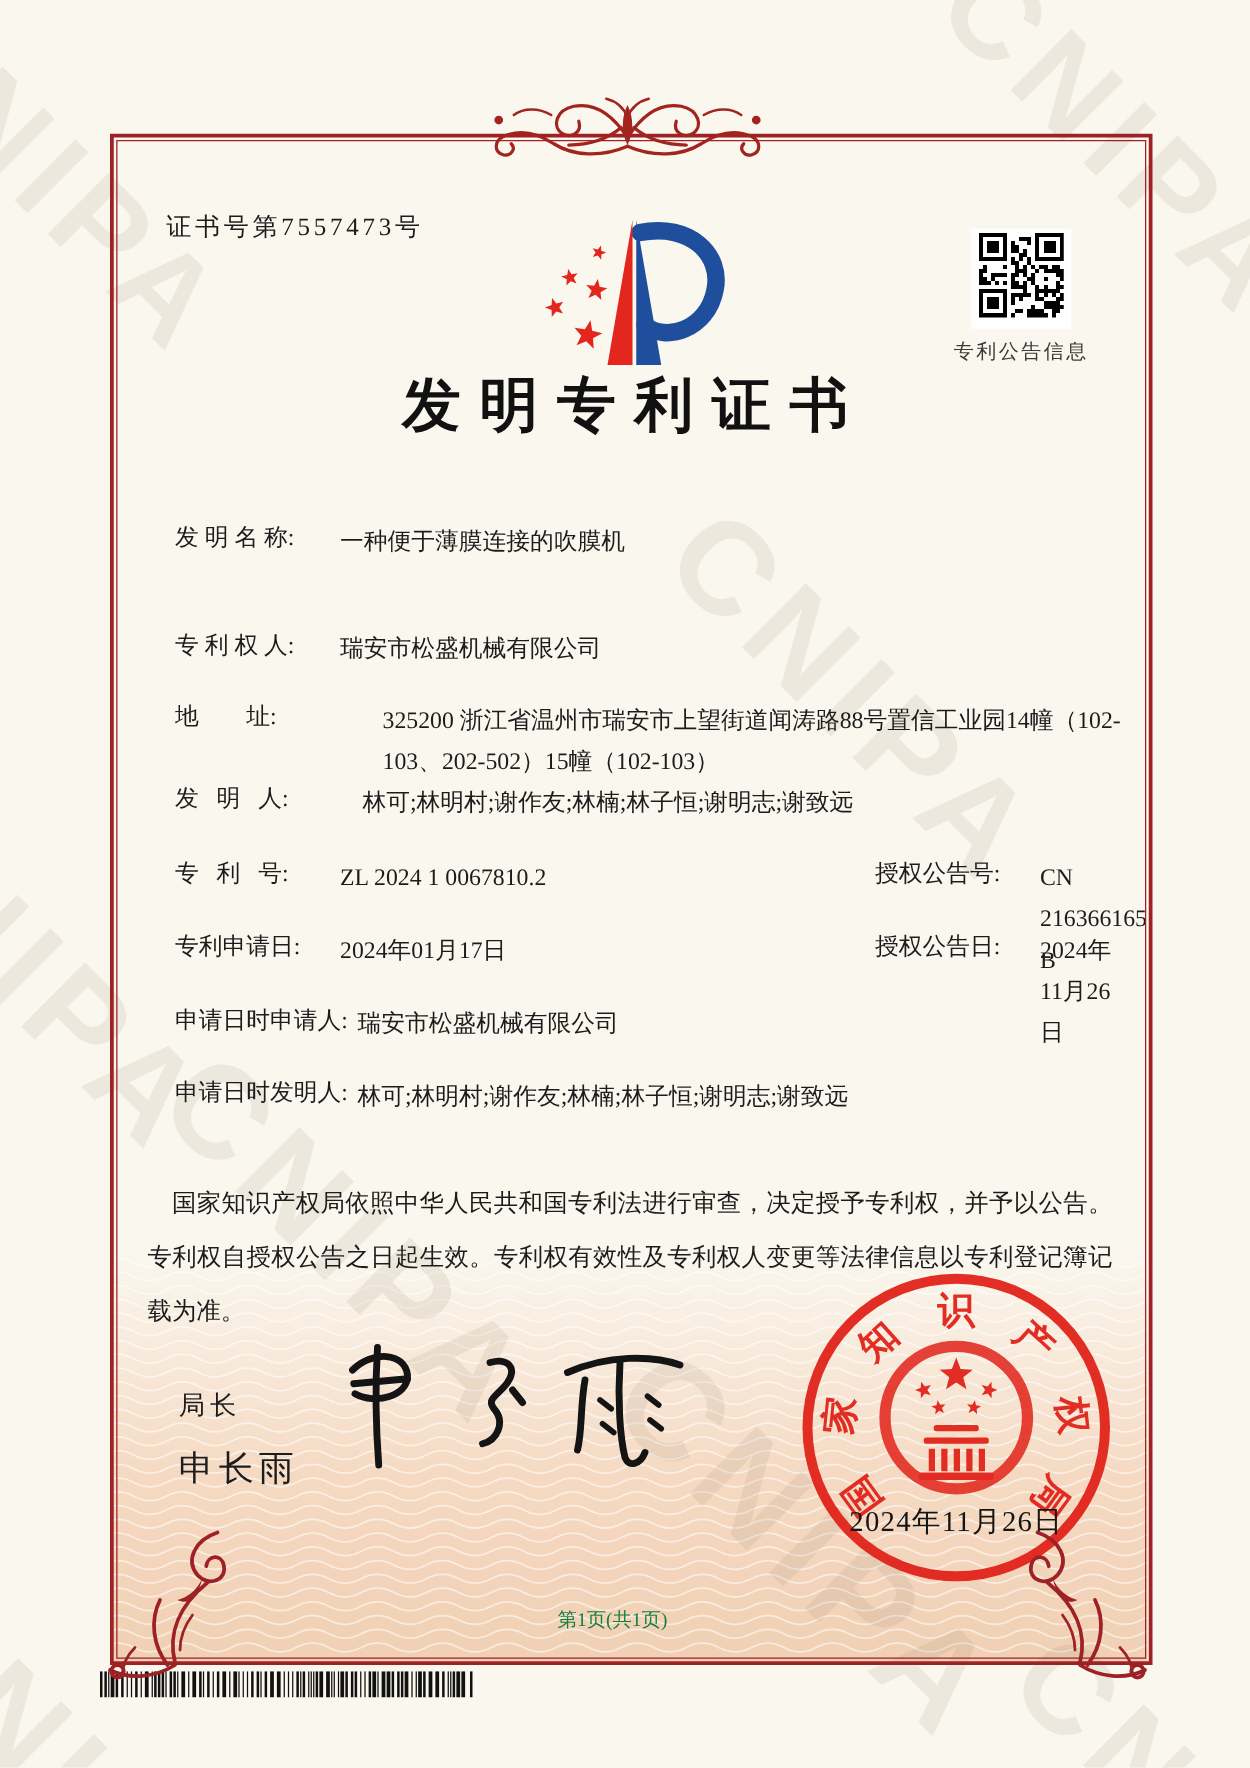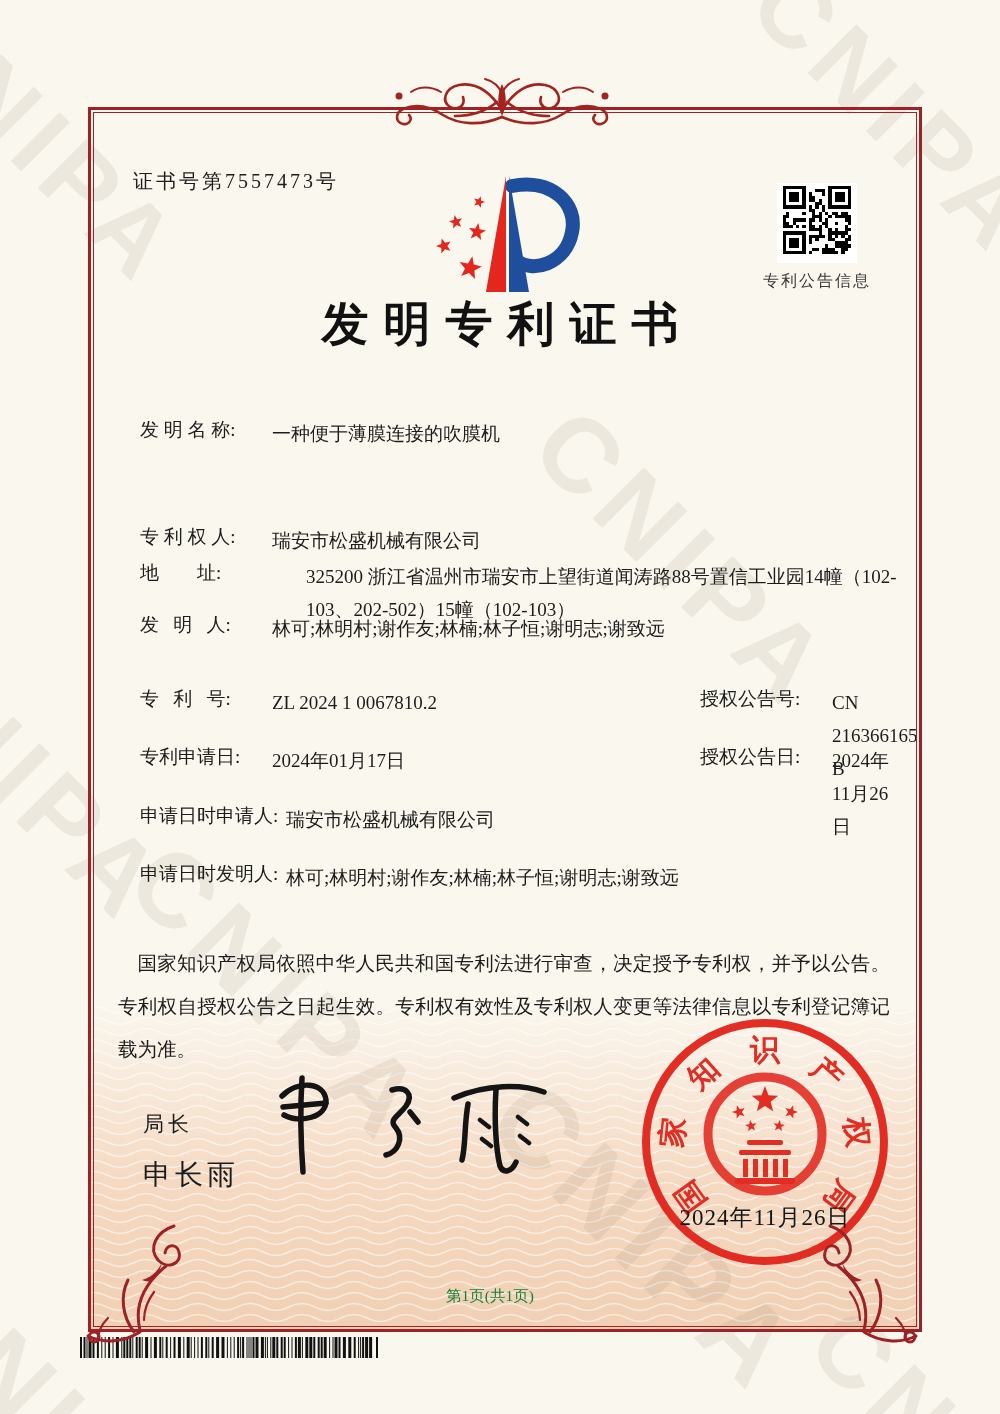--- a/index.html
+++ b/index.html
@@ -334,29 +334,29 @@
   </div>
   <div class="qr-caption">专利公告信息</div>
 </div>
 
 <div class="title">发明专利证书</div>
 
 <div class="row" style="top:417px;">
   <span class="lbl">发 明 名 称:</span>
   <span class="val">一种便于薄膜连接的吹膜机</span>
 </div>
-<div class="row" style="top:503px;margin-top:21px;">
+<div class="row" style="top:503px;">
   <span class="lbl">专 利 权 人:</span>
   <span class="val">瑞安市松盛机械有限公司</span>
 </div>
 <div class="row" style="top:560px;">
   <span class="lbl">地        址:</span>
   <span class="val val-wrap">325200 浙江省温州市瑞安市上望街道闻涛路88号置信工业园14幢（102-103、202-502）15幢（102-103）</span>
 </div>
-<div class="row" style="top:612px;">
+<div class="row" style="top:626px;gap:18px;">
   <span class="lbl">发   明   人:</span>
   <span class="val">林可;林明村;谢作友;林楠;林子恒;谢明志;谢致远</span>
 </div>
 <div class="row" style="top:686px;width:760px;">
   <span class="lbl">专   利   号:</span>
   <span class="val">ZL 2024 1 0067810.2</span>
   <span class="pair-right">
     <span class="lbl">授权公告号:</span>
     <span class="val">CN 216366165 B</span>
   </span>

